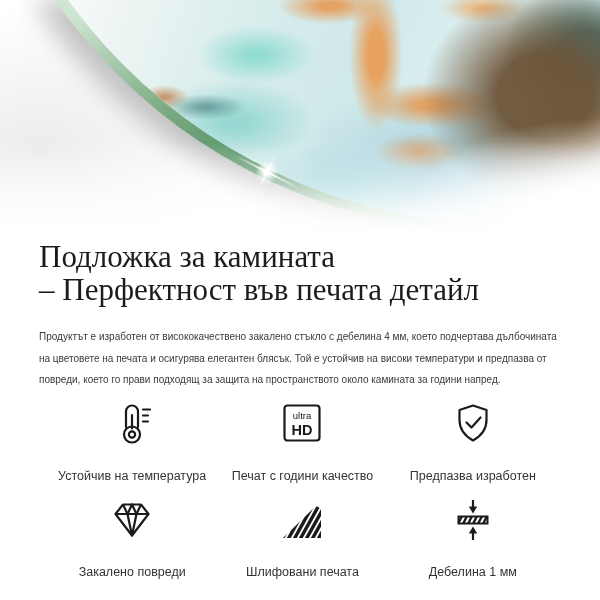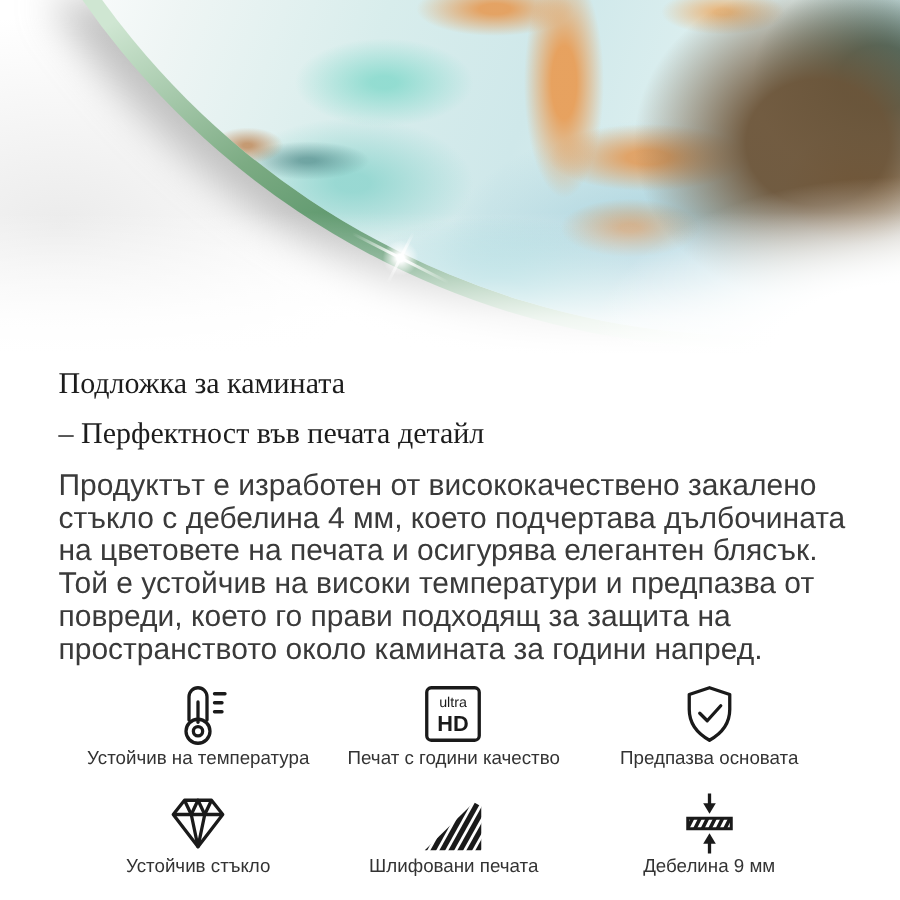--- a/index.html
+++ b/index.html
@@ -55,35 +55,35 @@
     background:radial-gradient(circle, rgba(255,255,255,1) 15%, rgba(255,255,255,0) 70%);}
   .sparkle .ray-a{position:absolute;left:-36px;top:-1px;width:72px;height:2px;transform:rotate(27deg);
     background:linear-gradient(90deg, rgba(255,255,255,0), rgba(255,255,255,0.95) 45%, #ffffff 50%, rgba(255,255,255,0.95) 55%, rgba(255,255,255,0));}
   .sparkle .ray-b{position:absolute;left:-19px;top:-1px;width:38px;height:2px;transform:rotate(-63deg);
     background:linear-gradient(90deg, rgba(255,255,255,0), #ffffff 50%, rgba(255,255,255,0));}
   
   .content{padding:0 34px 0 39px;}
   .page-title{
     margin:0;padding-top:4px;
     font-family:"Liberation Serif", serif;font-weight:400;
-    font-size:20px;line-height:33px;color:#1c1c1c;
+    font-size:31px;line-height:33px;color:#1c1c1c;
   }
   .description{
-    margin:8px 0 0 0;max-width:527px;
-    font-size:20px;line-height:21.7px;color:#3a3a3a;
+    margin:20px 0 0 0;max-width:527px;
+    font-size:10px;line-height:21.7px;color:#3a3a3a;
   }
   
   .features{
     display:grid;grid-template-columns:1fr 1fr 1fr;
     margin-top:10px;row-gap:13px;padding:0 8px;
   }
   .feature{display:flex;flex-direction:column;align-items:center;text-align:left;}
   .feature svg{width:44px;height:44px;display:block;}
   .icon-stroke{stroke:#1a1a1a;fill:none;stroke-width:2.2;}
-  .feature-label{margin-top:0;font-size:12.5px;line-height:15px;color:#333;}
+  .feature-label{margin-top:24px;font-size:12.5px;line-height:15px;color:#333;}
 </style>
 </head>
 <body>
 
 <div class="hero">
   <div class="shadow-wrap">
       <div class="glass-shadow"></div>
     </div>
   <div class="corner-shade"></div>
   <div class="glass-edge"></div>
@@ -129,33 +129,33 @@
       <div class="feature-label">Печат с години качество</div>
     </div>
 
     <div class="feature">
       <svg viewBox="0 0 44 44">
         <g class="icon-stroke" stroke-linejoin="round" stroke-linecap="round">
           <path d="M22 4.5 L35.5 9 V19 C35.5 28.5 30 35 22 39.5 C14 35 8.5 28.5 8.5 19 V9 Z"></path>
           <path d="M15.5 21.5 L20.5 26.5 L29.5 16.5"></path>
         </g>
       </svg>
-      <div class="feature-label">Предпазва основата</div>
+      <div class="feature-label">Предпазва изработен</div>
     </div>
 
     <div class="feature">
       <svg viewBox="0 0 44 44">
         <g class="icon-stroke" stroke-width="2" stroke-linejoin="round">
           <path d="M13 7.5 H31 L38.5 17 L22 38.5 L5.5 17 Z"></path>
           <path d="M5.5 17 H38.5"></path>
           <path d="M13 7.5 L17.5 17 L22 38.5 L26.5 17 L31 7.5"></path>
           <path d="M17.5 17 L22 7.5 L26.5 17"></path>
         </g>
       </svg>
-      <div class="feature-label">Устойчив стъкло</div>
+      <div class="feature-label">Закалено повреди</div>
     </div>
 
     <div class="feature">
       <svg viewBox="0 0 44 44">
         <defs>
             <clipPath id="edgeclip">
               <polygon points="3,41 41,41 41,4"></polygon>
             </clipPath>
           </defs>
         <g clip-path="url(#edgeclip)" stroke="#1a1a1a" stroke-width="3.4">
@@ -185,17 +185,17 @@
           <line x1="21" y1="29" x2="27" y2="17"></line>
           <line x1="26" y1="29" x2="32" y2="17"></line>
           <line x1="31" y1="29" x2="37" y2="17"></line>
         </g>
         <rect x="7.5" y="19.5" width="29" height="7" fill="none" stroke="#1a1a1a" stroke-width="2"></rect>
         <line x1="22" y1="3" x2="22" y2="10" stroke="#1a1a1a" stroke-width="2.2"></line>
         <polygon points="17.8,9.5 26.2,9.5 22,16.5" fill="#1a1a1a"></polygon>
         <line x1="22" y1="43" x2="22" y2="36" stroke="#1a1a1a" stroke-width="2.2"></line>
         <polygon points="17.8,36.5 26.2,36.5 22,29.5" fill="#1a1a1a"></polygon>
       </svg>
-      <div class="feature-label">Дебелина 9 мм</div>
+      <div class="feature-label">Дебелина 1 мм</div>
     </div>
 
   </div>
 </div>
 
 </body></html>

